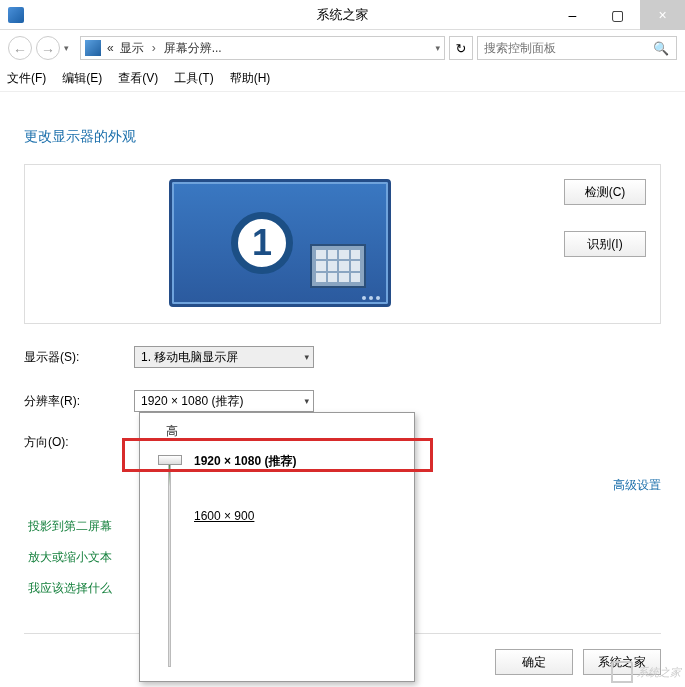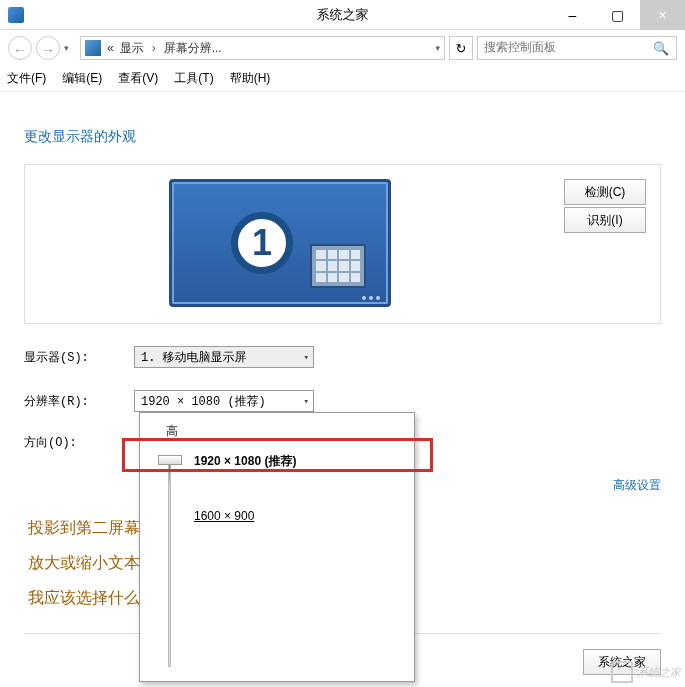--- a/index.html
+++ b/index.html
@@ -15,58 +15,58 @@
     .nav-bar { height: 36px; display: flex; align-items: center; padding: 0 8px; gap: 4px; }
     .nav-btn { width: 24px; height: 24px; border: 1px solid #ccc; border-radius: 50%; display: flex; align-items: center; justify-content: center; color: #999; font-size: 14px; }
     .nav-dd { width: 12px; color: #666; font-size: 9px; }
     .address-bar { flex: 1; height: 24px; border: 1px solid #ccc; display: flex; align-items: center; padding: 0 4px; gap: 6px; }
     .address-bar .folder-icon { width: 16px; height: 16px; background: linear-gradient(135deg, #5aa0e0, #2060a0); }
     .address-bar .crumb { color: #333; }
     .address-bar .crumb-sep { color: #666; margin: 0 2px; }
     .address-bar .dd-arrow { margin-left: auto; color: #666; font-size: 9px; }
     .refresh-btn { width: 24px; height: 24px; border: 1px solid #ccc; display: flex; align-items: center; justify-content: center; font-size: 13px; }
     .search-box { width: 200px; height: 24px; border: 1px solid #ccc; display: flex; align-items: center; padding: 0 6px; }
-    .search-box input { border: 0; flex: 1; outline: none; font-size: 12px; font-family: Liberation Mono, monospace; background: transparent; }
+    .search-box input { border: 0; flex: 1; outline: none; font-size: 12px; font-family: Liberation Serif, serif; background: transparent; }
     .search-box .sicon { color: #666; font-size: 13px; }
     
     .menu-bar { height: 26px; display: flex; align-items: center; padding: 0 7px; gap: 16px; border-bottom: 1px solid #eee; }
     .menu-item { font-size: 12px; }
     
     .content { padding: 20px 24px; }
     .content h2 { color: #1b6fab; font-size: 14px; font-weight: normal; margin-bottom: 18px; margin-top: 16px; }
     
     .monitor-area { border: 1px solid #ddd; padding: 14px; margin-bottom: 22px; display: flex; position: relative; height: 160px; }
     .monitor-preview { margin-left: 130px; width: 222px; height: 128px; border: 3px solid #244d88; background: linear-gradient(#3a78c2, #2b5a9e); border-radius: 4px; position: relative; display: flex; align-items: center; justify-content: center; box-shadow: inset 0 0 0 2px #6fa3dc; }
     .monitor-num { width: 62px; height: 62px; border-radius: 50%; background: #fff; border: 7px solid #1c4f85; color: #1c4f85; font-size: 36px; font-weight: bold; display: flex; align-items: center; justify-content: center; margin-left: -36px; }
     .monitor-kb { position: absolute; right: 22px; bottom: 16px; width: 56px; height: 44px; background: #8aa5c1; border: 2px solid #2b4f7a; display: grid; grid-template-columns: repeat(4, 1fr); grid-template-rows: repeat(3, 1fr); gap: 2px; padding: 4px; }
     .monitor-kb > div { background: #e0e8f0; }
     .monitor-dots { position: absolute; right: 8px; bottom: 4px; display: flex; gap: 3px; }
     .monitor-dots > span { width: 4px; height: 4px; border-radius: 50%; background: #bcd3ee; }
-    .monitor-btns { position: absolute; right: 14px; top: 14px; display: flex; flex-direction: column; gap: 2px; }
+    .monitor-btns { position: absolute; right: 14px; top: 14px; display: flex; flex-direction: column; gap: 26px; }
     .monitor-btns .btn { width: 82px; height: 26px; border: 1px solid #aaa; background: linear-gradient(#fff,#eee); font-size: 12px; display: flex; align-items: center; justify-content: center; }
     
-    .form-row { display: flex; align-items: center; margin-bottom: 22px; position: relative; font-family: Liberation Mono, monospace; }
+    .form-row { display: flex; align-items: center; margin-bottom: 22px; position: relative; }
     .form-row .label { width: 110px; }
     .form-row select, .form-row .select { min-width: 180px; height: 22px; border: 1px solid #9a9a9a; font-size: 12px; padding: 0 22px 0 6px; background: #eee; display: inline-flex; align-items: center; position: relative; }
     .select .dd { position: absolute; right: 4px; font-size: 9px; color: #444; }
     .select.open { background: #fff; }
     
     .res-popup { position: absolute; top: 412px; left: 139px; width: 276px; background: #fff; border: 1px solid #999; box-shadow: 2px 3px 6px rgba(0,0,0,.25); z-index: 10; height: 270px; }
     .res-popup .ph { font-size: 12px; color: #333; padding: 10px 0 0 26px; }
     .res-popup .slider-wrap { position: absolute; left: 18px; top: 42px; width: 24px; height: 220px; }
     .res-popup .track { position: absolute; left: 10px; top: 6px; width: 3px; height: 206px; background: linear-gradient(#3a7a35, #e0e0e0 12%, #e0e0e0); border: 1px solid #bbb; }
     .res-popup .thumb { position: absolute; left: 0; top: 0; width: 24px; height: 10px; background: linear-gradient(#fff,#ddd); border: 1px solid #999; }
     .res-popup .opt { position: absolute; left: 54px; font-size: 12px; }
     .res-popup .opt.sel { top: 40px; font-weight: bold; }
     .res-popup .opt.alt { top: 96px; text-decoration: underline; }
     .red-box { position: absolute; top: 438px; left: 122px; width: 311px; height: 34px; border: 3px solid #d82b2b; z-index: 12; pointer-events: none; }
     
     .adv-link { position: absolute; right: 24px; top: 477px; color: #1b6fab; font-size: 12px; }
     .proj-links { position: absolute; left: 28px; top: 518px; display: flex; flex-direction: column; gap: 14px; }
-    .proj-links a { color: #a16207; text-decoration: none; font-size: 16px; font-family: Liberation Serif, serif; }
+    .proj-links a { color: #15803d; text-decoration: none; font-size: 12px; font-family: Liberation Serif, serif; }
     
     .footer-sep { position: absolute; left: 24px; right: 24px; top: 633px; height: 1px; background: #ddd; }
     .footer-btns { position: absolute; right: 24px; bottom: 12px; display: flex; gap: 10px; }
     .footer-btns .btn { width: 78px; height: 26px; border: 1px solid #aaa; background: linear-gradient(#fff,#eee); font-size: 12px; display: flex; align-items: center; justify-content: center; }
     
     .watermark { position: absolute; right: 4px; bottom: 4px; color: #ccc; font-size: 11px; font-style: italic; pointer-events: none; display: flex; align-items: center; gap: 4px; }
     .watermark .wm-icon { width: 22px; height: 22px; border: 2px solid #ccc; border-radius: 3px 3px 0 0; position: relative; }
   </style>
 </head>
 <body>
@@ -174,19 +174,20 @@
 
 <span class="adv-link">高级设置</span>
 <div class="proj-links">
   <a href="#">投影到第二屏幕</a>
   <a href="#">放大或缩小文本</a>
   <a href="#">我应该选择什么</a>
 </div>
 
 <div class="footer-sep"></div>
 <div class="footer-btns">
+  <div class="btn">确定</div>
   <div class="btn">系统之家</div>
 </div>
 
 <div class="watermark">
   <span class="wm-icon"></span>
   <span>系统之家</span>
 </div>
 
 </body></html>

